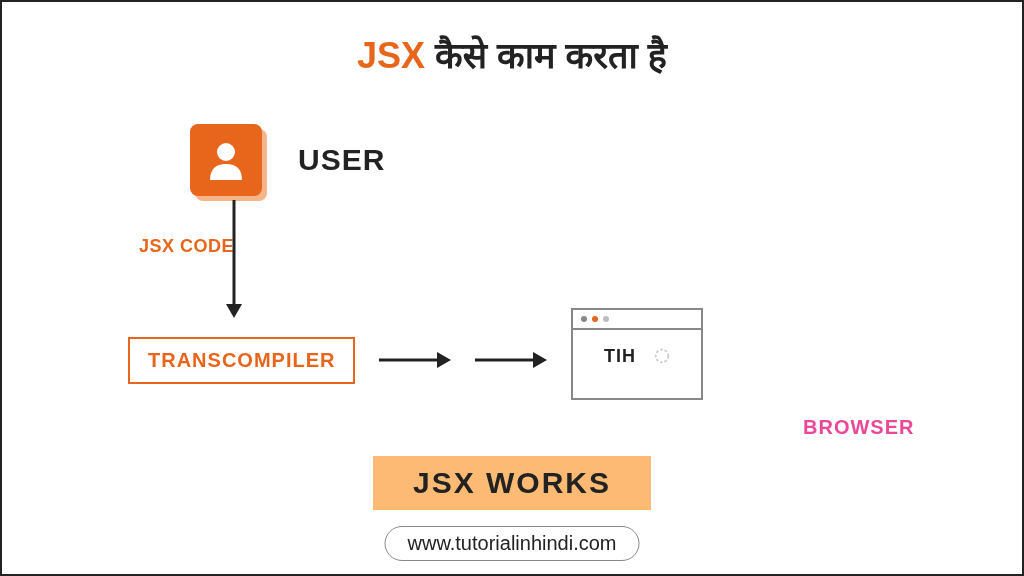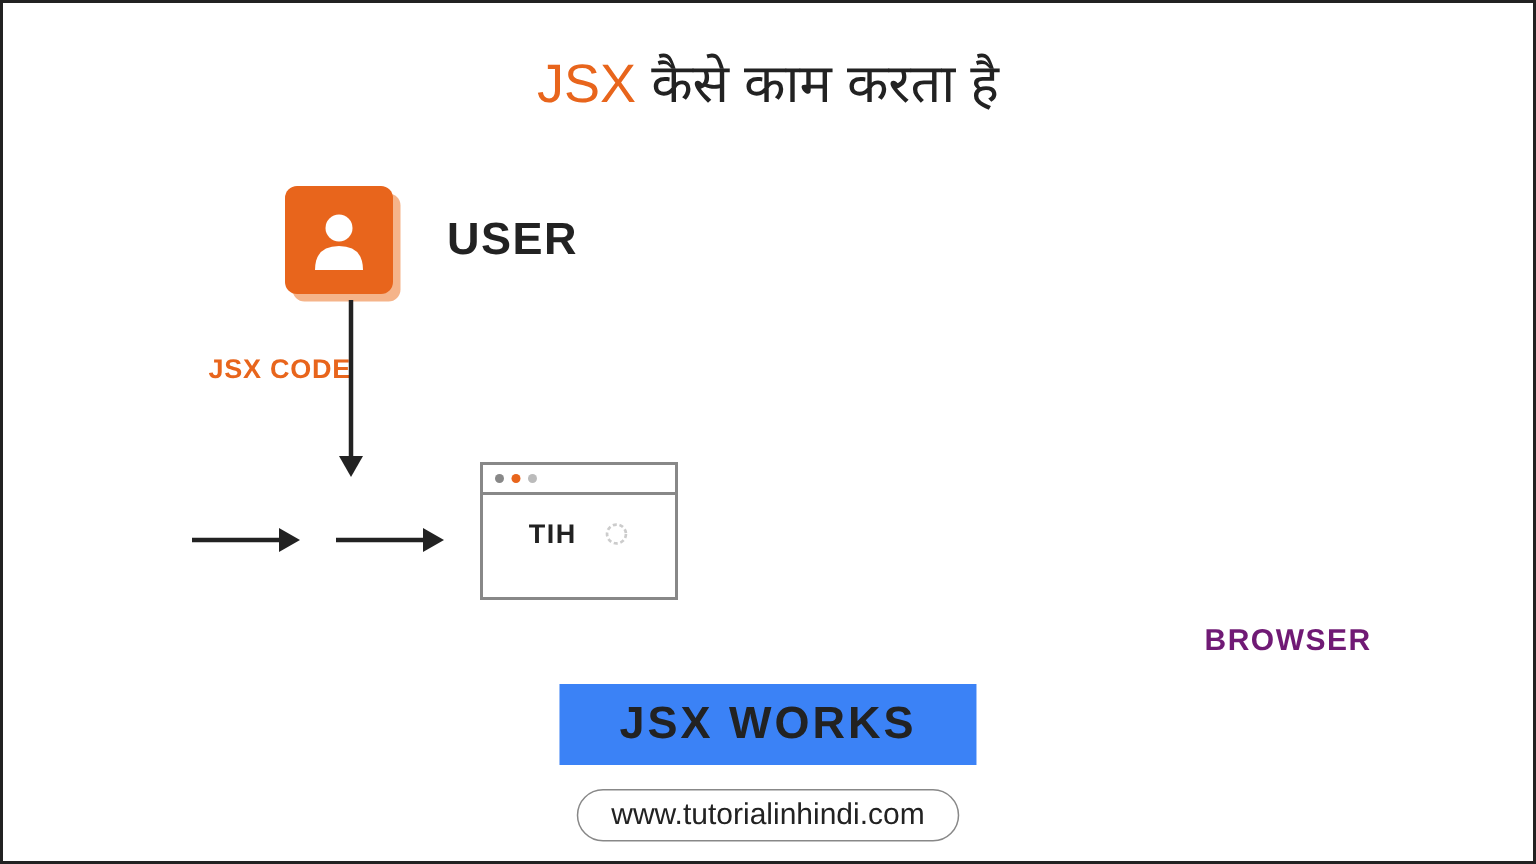--- a/index.html
+++ b/index.html
@@ -1,18 +1,18 @@
 <!DOCTYPE html>
 <html><head>
   <meta charset="utf-8">
   <style>
     * { margin: 0; padding: 0; box-sizing: border-box; }
     body { width: 1024px; height: 576px; background: #fff; font-family: Arial, sans-serif; position: relative; border: 2px solid #222; }
     
-    .title { text-align: center; padding-top: 28px; font-size: 36px; font-weight: normal; }
+    .title { text-align: center; padding-top: 28px; font-size: 36px; font-weight: bold; }
     .title .jsx { color: #e8651c; }
     .title .rest { color: #222; }
     
     .user-section { position: absolute; top: 122px; left: 188px; display: flex; align-items: center; gap: 36px; }
     .user-icon-wrap { position: relative; width: 72px; height: 72px; }
     .user-icon-shadow { position: absolute; top: 5px; left: 5px; width: 72px; height: 72px; background: #f5b48a; border-radius: 8px; }
     .user-icon { position: absolute; width: 72px; height: 72px; background: #e8651c; border-radius: 8px; display: flex; align-items: center; justify-content: center; }
     .user-label { font-size: 30px; font-weight: bold; color: #222; letter-spacing: 1px; }
     
     .jsx-code-label { position: absolute; top: 234px; left: 98px; color: #e8651c; font-weight: bold; font-size: 18px; letter-spacing: 0.5px; margin-left: 39px; }
@@ -23,23 +23,23 @@
     .box { border: 2px solid #e8651c; padding: 10px 18px; color: #e8651c; font-weight: bold; font-size: 20px; letter-spacing: 1px; background: #fff; }
     
     .browser-box { border: 2px solid #888; width: 132px; height: 92px; position: relative; background: #fff; }
     .browser-bar { height: 20px; border-bottom: 2px solid #888; display: flex; align-items: center; padding-left: 8px; gap: 5px; }
     .dot { width: 6px; height: 6px; border-radius: 50%; }
     .dot1 { background: #888; }
     .dot2 { background: #e8651c; }
     .dot3 { background: #bbb; }
     .browser-body { display: flex; align-items: center; justify-content: center; height: 52px; gap: 17px; }
     .tih { color: #222; font-weight: bold; font-size: 18px; letter-spacing: 1px; }
-    .browser-label { position: absolute; top: 414px; left: 801px; color: #701a75; font-weight: bold; font-size: 20px; letter-spacing: 1px; }
+    .browser-label { position: absolute; top: 414px; left: 801px; color: #ec4899; font-weight: bold; font-size: 20px; letter-spacing: 1px; }
     
-    .jsx-works { position: absolute; top: 454px; left: 50%; transform: translateX(-50%); background: #3b82f6; padding: 10px 40px; font-size: 30px; font-weight: bold; color: #222; letter-spacing: 2px; }
+    .jsx-works { position: absolute; top: 454px; left: 50%; transform: translateX(-50%); background: #fdba74; padding: 10px 40px; font-size: 30px; font-weight: bold; color: #222; letter-spacing: 2px; }
     
     .url-pill { position: absolute; top: 524px; left: 50%; transform: translateX(-50%); border: 1.5px solid #888; border-radius: 20px; padding: 5px 22px; font-size: 20px; color: #222; }
     
     .spinner { width: 18px; height: 18px; }
     
     .browser-wrap { display: flex; flex-direction: column; align-items: center; position: relative; top: -6px; }
   </style>
 </head>
 <body>
 
@@ -61,20 +61,21 @@
 </div>
 
 <div class="jsx-code-label">JSX CODE</div>
 
 <svg class="arrow-down" width="20" height="118">
   <line x1="10" y1="0" x2="10" y2="106" stroke="#222" stroke-width="3"></line>
   <polygon points="2,104 18,104 10,118" fill="#222"></polygon>
 </svg>
 
 <div class="flow-row">
+  <div class="box">TRANSCOMPILER</div>
 
   <svg width="72" height="20">
     <line x1="0" y1="10" x2="60" y2="10" stroke="#222" stroke-width="3"></line>
     <polygon points="58,2 58,18 72,10" fill="#222"></polygon>
   </svg>
 
 
   <svg width="72" height="20">
     <line x1="0" y1="10" x2="60" y2="10" stroke="#222" stroke-width="3"></line>
     <polygon points="58,2 58,18 72,10" fill="#222"></polygon>

